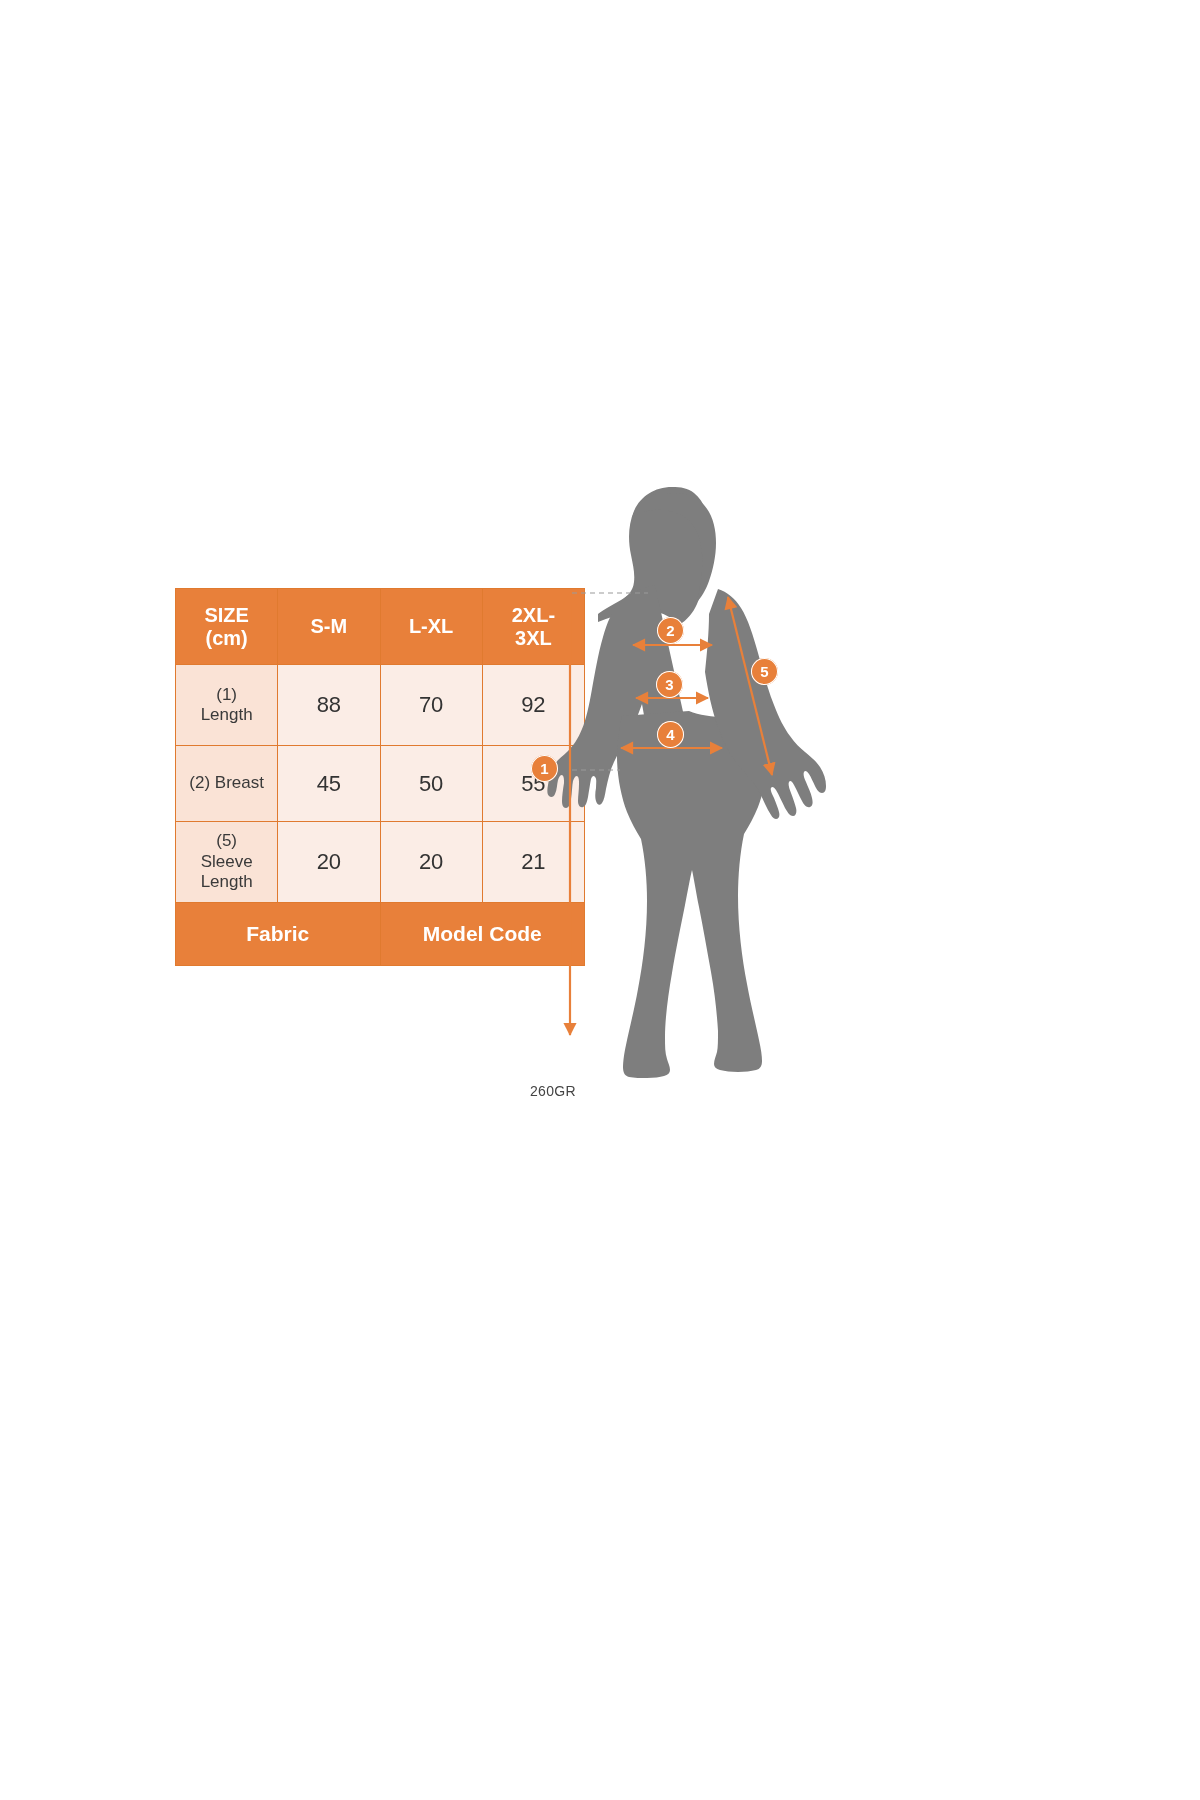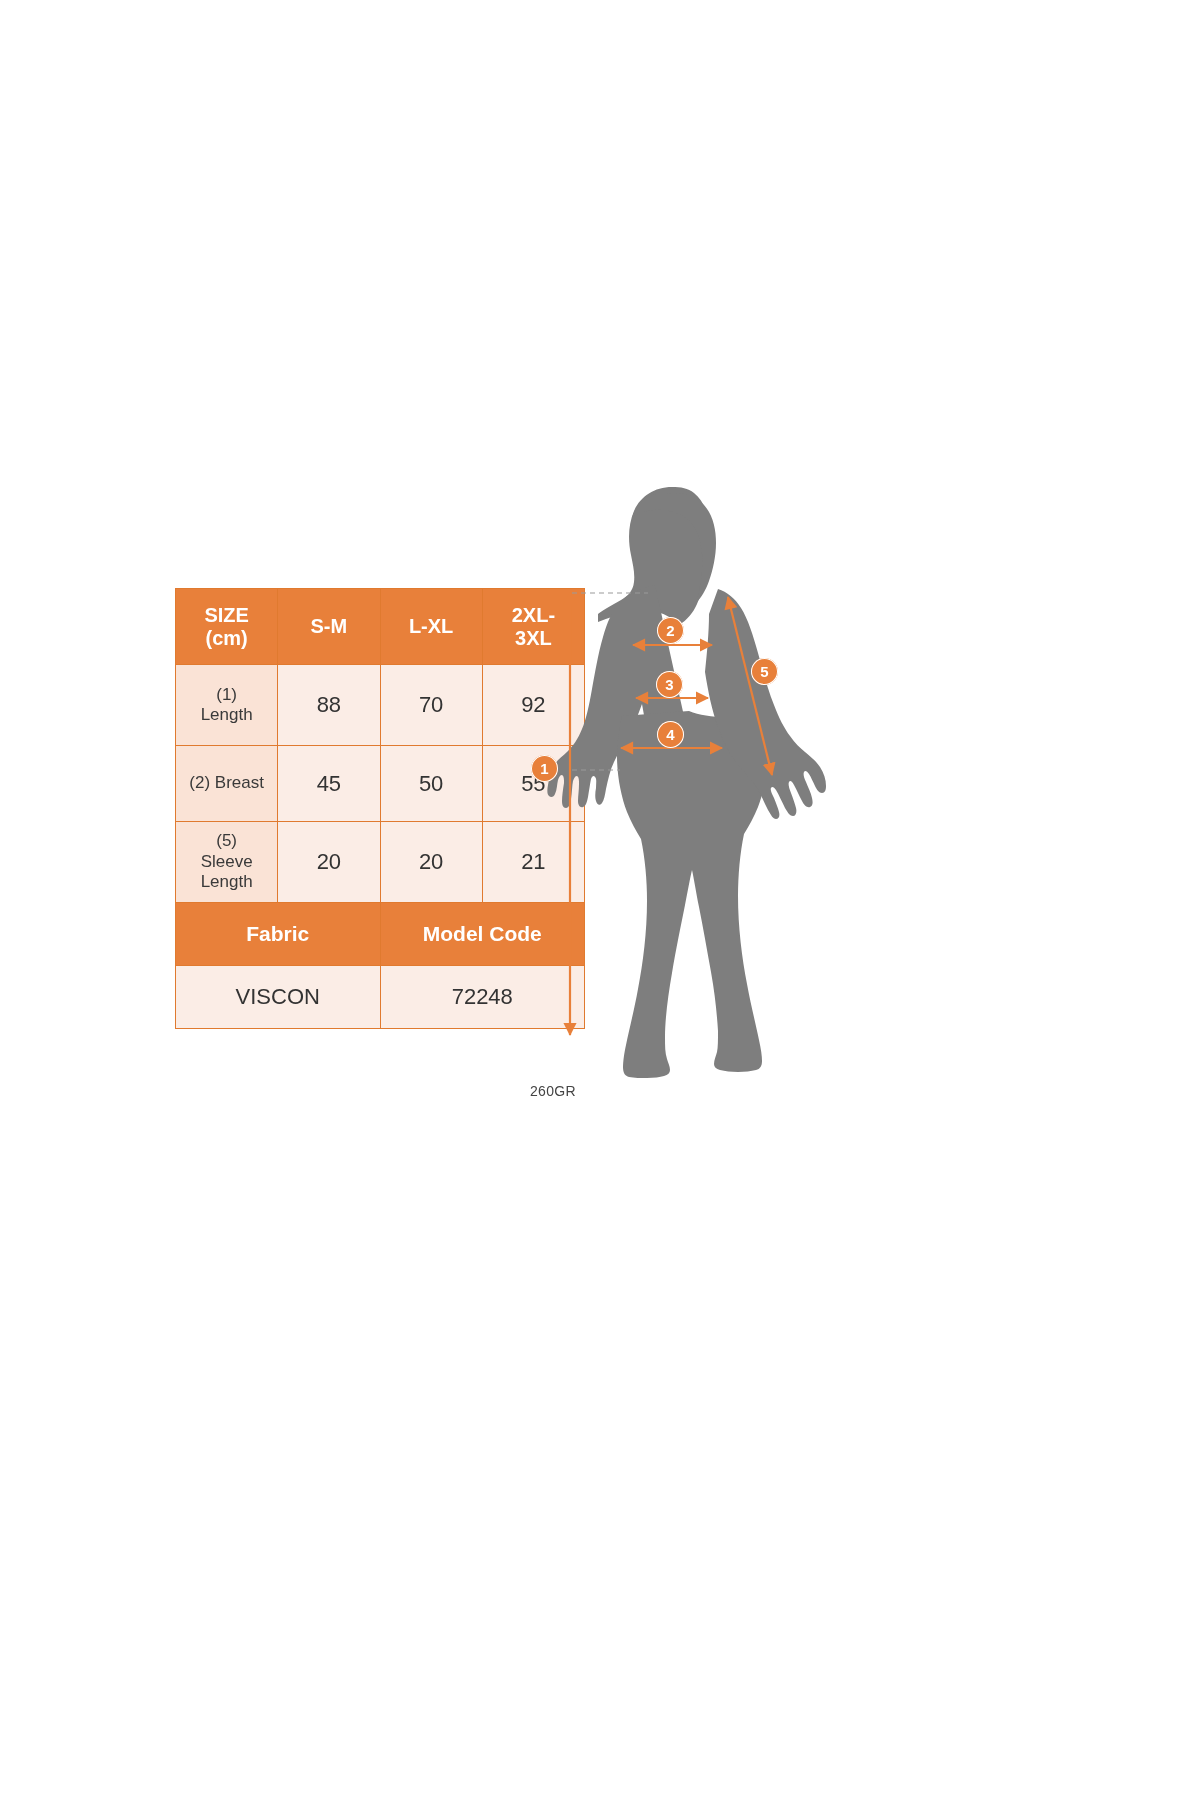--- a/index.html
+++ b/index.html
@@ -157,24 +157,20 @@
         <div>Length</div>
       </td>
       <td class="val-cell">20</td>
       <td class="val-cell">20</td>
       <td class="val-cell">21</td>
     </tr>
 
     <tr>
       <td class="sub-hdr" colspan="2">Fabric</td>
       <td class="sub-hdr" colspan="2">Model Code</td>
-    </tr>
-    <tr>
-      <td class="sub-val" colspan="2">VISCON</td>
-      <td class="sub-val" colspan="2">72248</td>
     </tr>
   </tbody>
     </table>
 
   <div id="fabric-note">260GR</div>
 
   <svg id="figure-svg" width="1200" height="1800" style="position:absolute;left:0;top:0;">
 
     <g fill="#7E7E7E">
 

